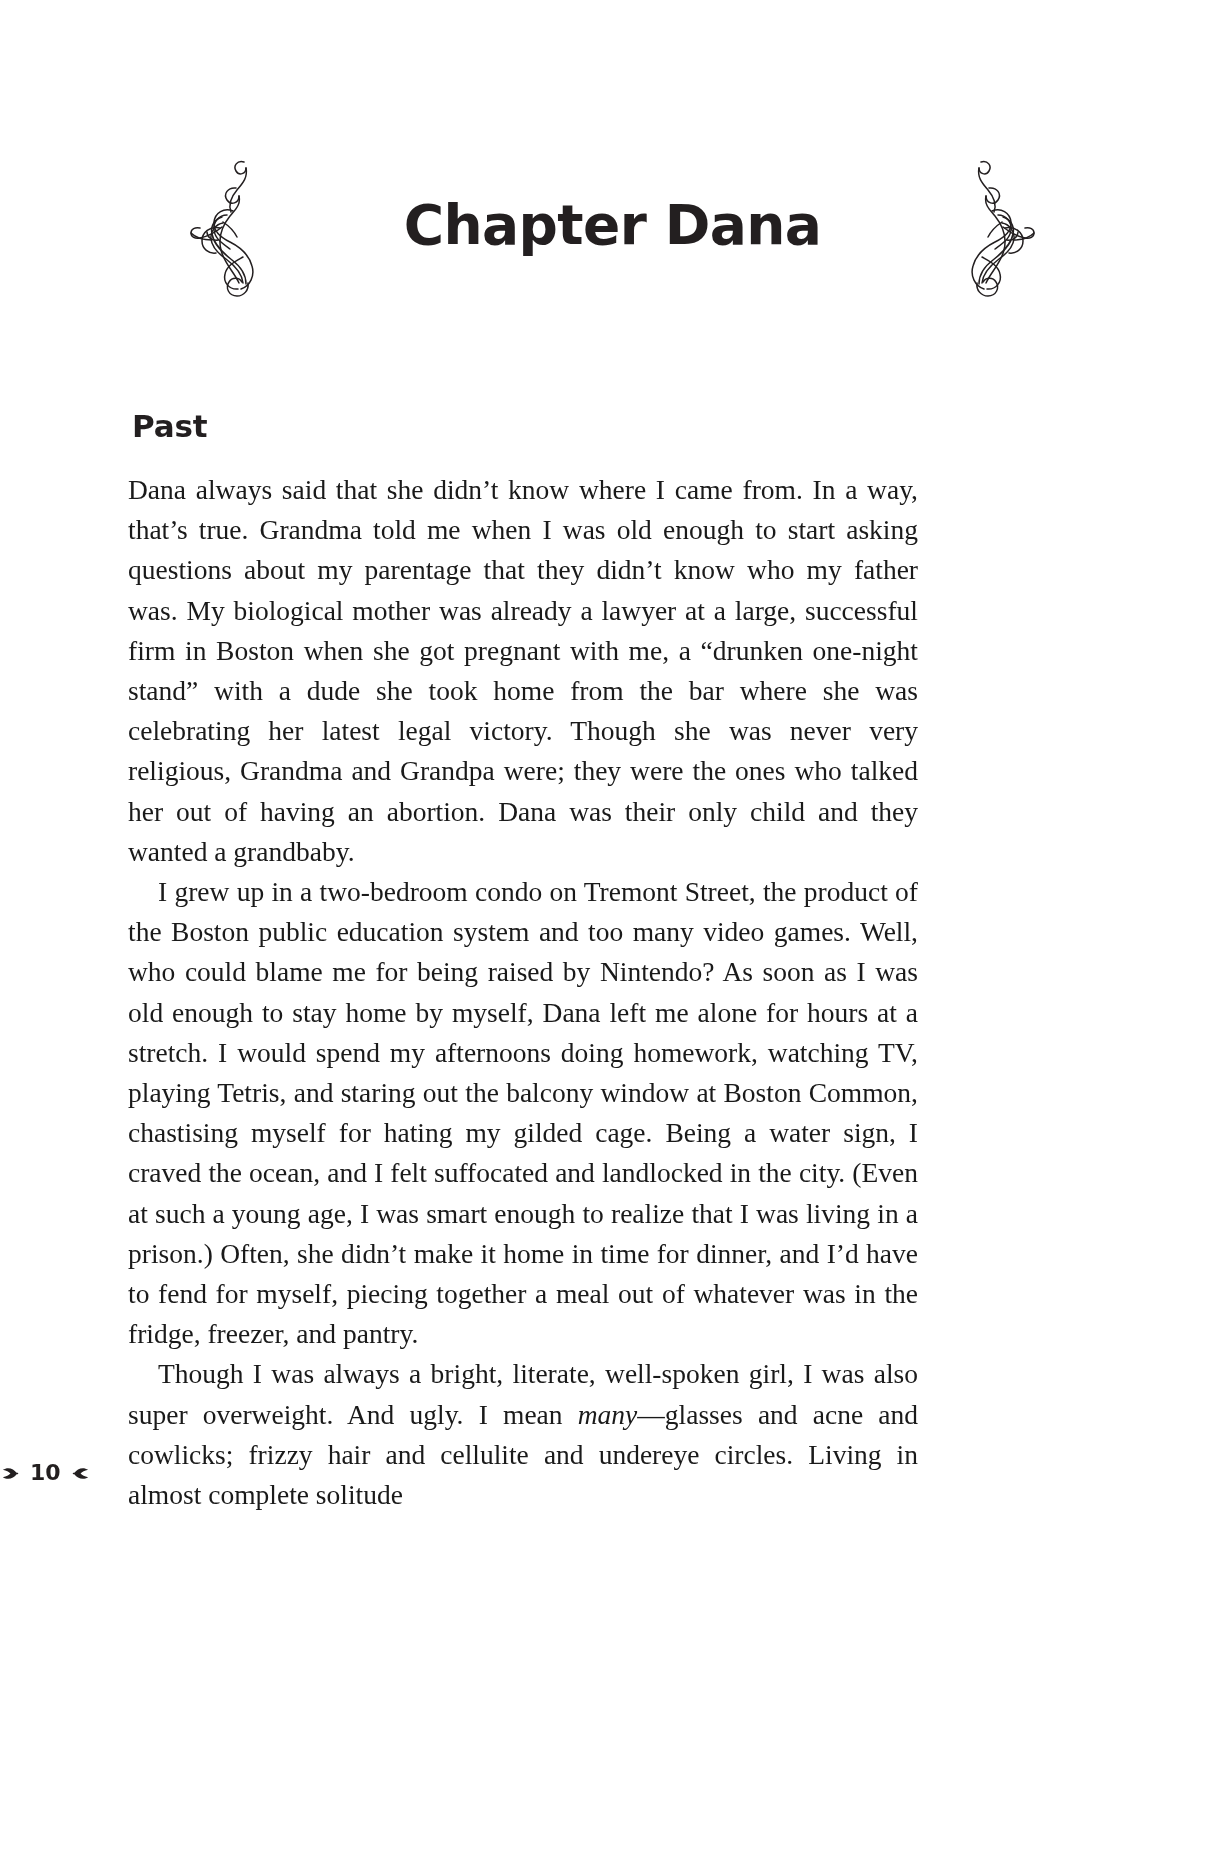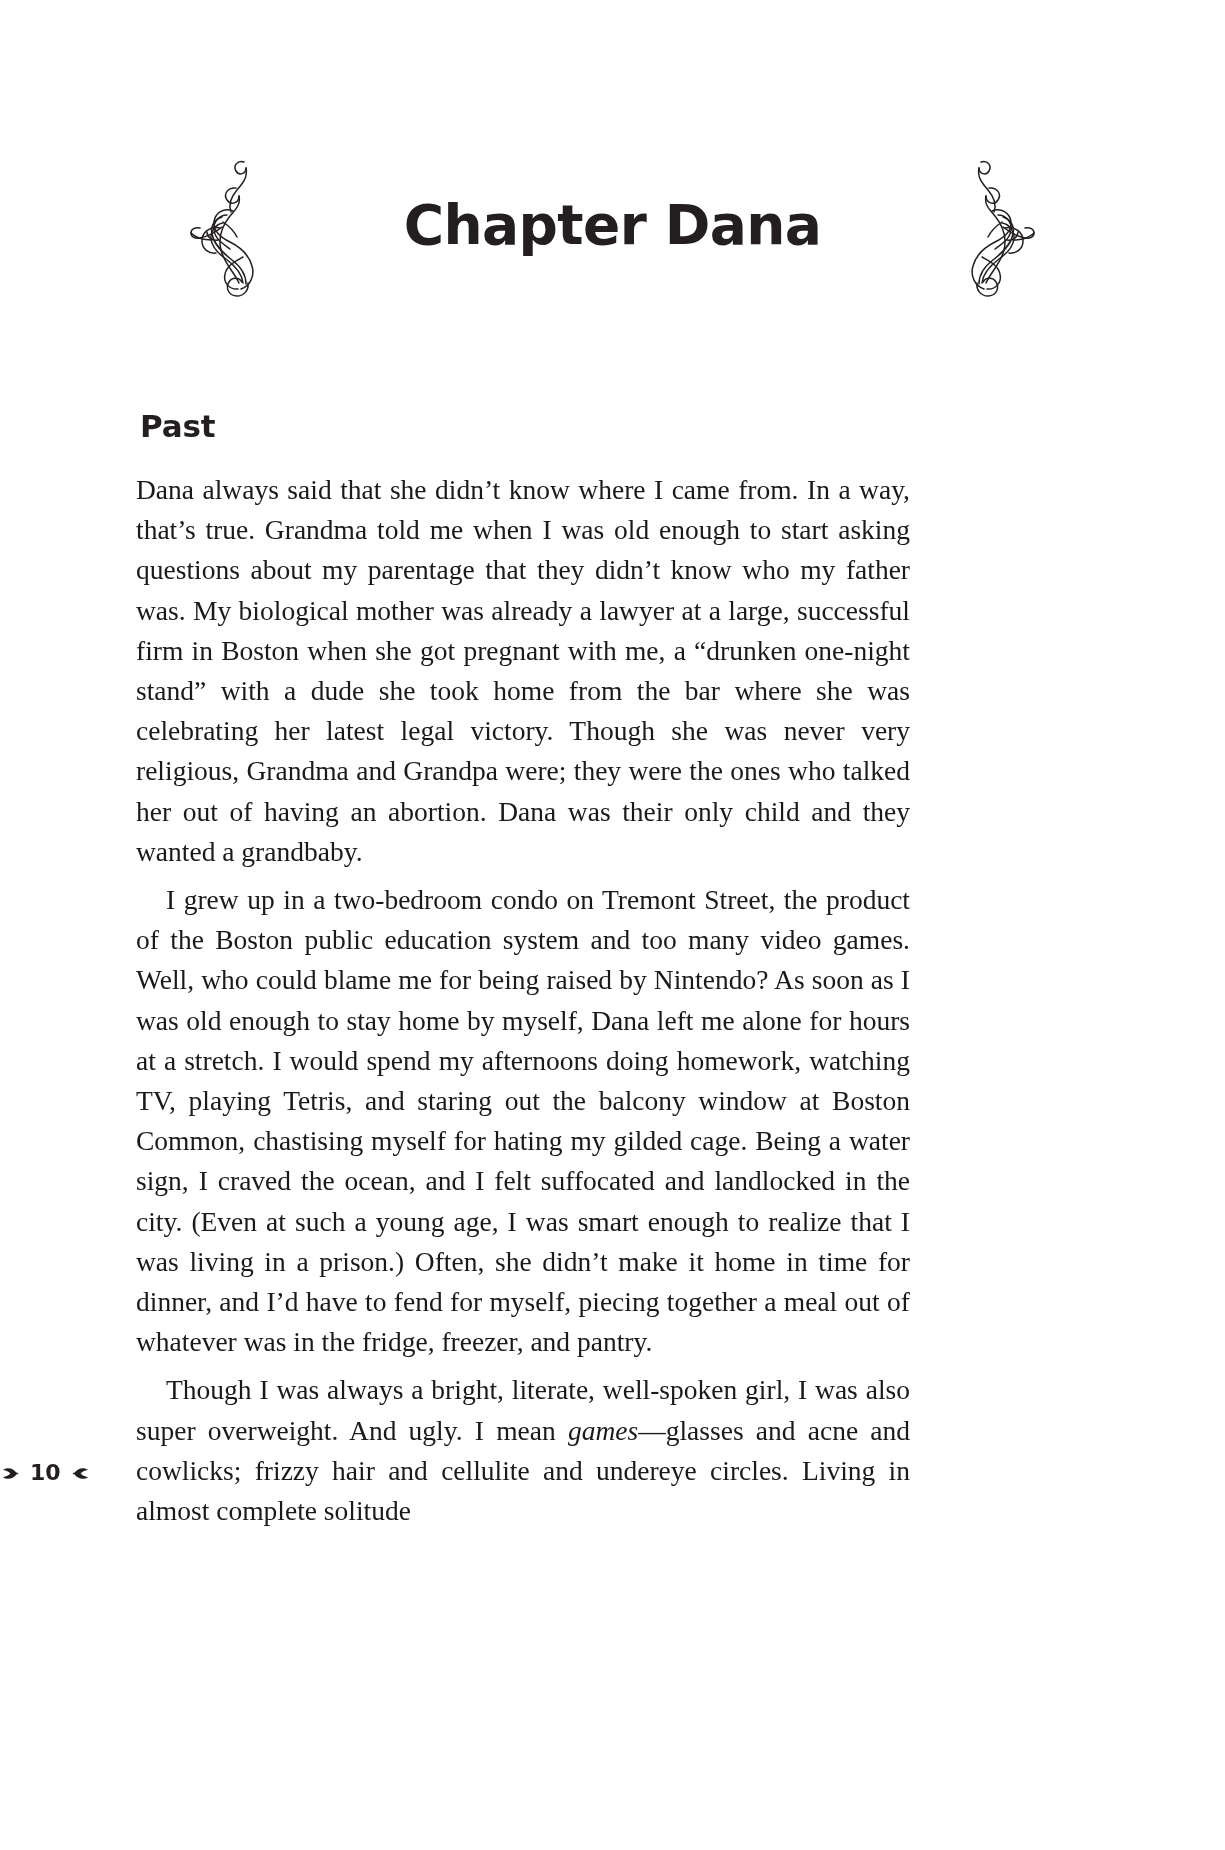--- a/index.html
+++ b/index.html
@@ -53,31 +53,31 @@
     position: absolute;
     left: 128px;
     top: 408px;
     width: 790px;
   }
   .section-heading {
     font-family: "DejaVu Sans", sans-serif;
     font-weight: bold;
     font-size: 31px;
     color: #231f20;
-    margin: 0 0 26px 12px;
+    margin: 0 0 26px 4px;
     letter-spacing: -0.2px;
   }
   .para {
     font-family: "Liberation Serif", serif;
     font-size: 27.5px;
     line-height: 40.2px;
     color: #1a1a1a;
     text-align: justify;
     text-justify: inter-word;
-    margin: 8px;
+    margin: 0;
     hyphens: manual;
   }
   .para + .para { text-indent: 30px; }
   .para em { font-style: italic; }
 
   
   .footer {
     position: absolute;
     left: 0;
     top: 1462px;
@@ -153,21 +153,21 @@
 
   <div class="content">
 
     <h2 class="section-heading">Past</h2>
 
     <p class="para">Dana always said that she didn’t know where I came from. In a way, that’s true. Grandma told me when I was old enough to start asking questions about my parentage that they didn’t know who my father was. My biological mother was already a lawyer at a large, successful firm in Boston when she got pregnant with me, a “drunken one-night stand” with a dude she took home from the bar where she was celebrating her latest legal victory. Though she was never very religious, Grandma and Grandpa were; they were the ones who talked her out of having an abortion. Dana was their only child and they wanted a grandbaby.</p>
 
     <p class="para">I grew up in a two-bedroom condo on Tremont Street, the product of the Boston public education system and too many video games. Well, who could blame me for being raised by Nintendo? As soon as I was old enough to stay home by myself, Dana left me alone for hours at a stretch. I would spend my afternoons doing homework, watching TV, playing Tetris, and staring out the balcony window at Boston Common, chastising myself for hating my gilded cage. Being a water sign, I craved the ocean, and I felt suffocated and landlocked in the city. (Even at such a young age, I was smart enough to realize that I was living in a prison.) Often, she didn’t make it home in time for dinner, and I’d have to fend for myself, piecing together a meal out of whatever was in the fridge, freezer, and pantry.</p>
 
     <p class="para">
-      <span>Though I was always a bright, literate, well-spoken girl, I was also super overweight. And ugly. I mean </span><em>games</em><span>—glasses and acne and cowlicks; frizzy hair and cellulite and undereye circles. Living in almost complete solitude</span>
+      <span>Though I was always a bright, literate, well-spoken girl, I was also super overweight. And ugly. I mean </span><em>many</em><span>—glasses and acne and cowlicks; frizzy hair and cellulite and undereye circles. Living in almost complete solitude</span>
     </p>
 
   </div>
 
   <div class="footer">
     <span class="footer-orn footer-orn-left">
       <svg viewBox="0 0 20 20" fill="currentColor">
         <path d="M18 10 C14 4 8 3 3 6 C7 7 9 8 11 10 C9 12 7 13 3 14 C8 17 14 16 18 10 Z"></path>
         <path d="M18.5 10 L13 10" stroke="currentColor" stroke-width="1.4" fill="none" stroke-linecap="round"></path>
       </svg>

